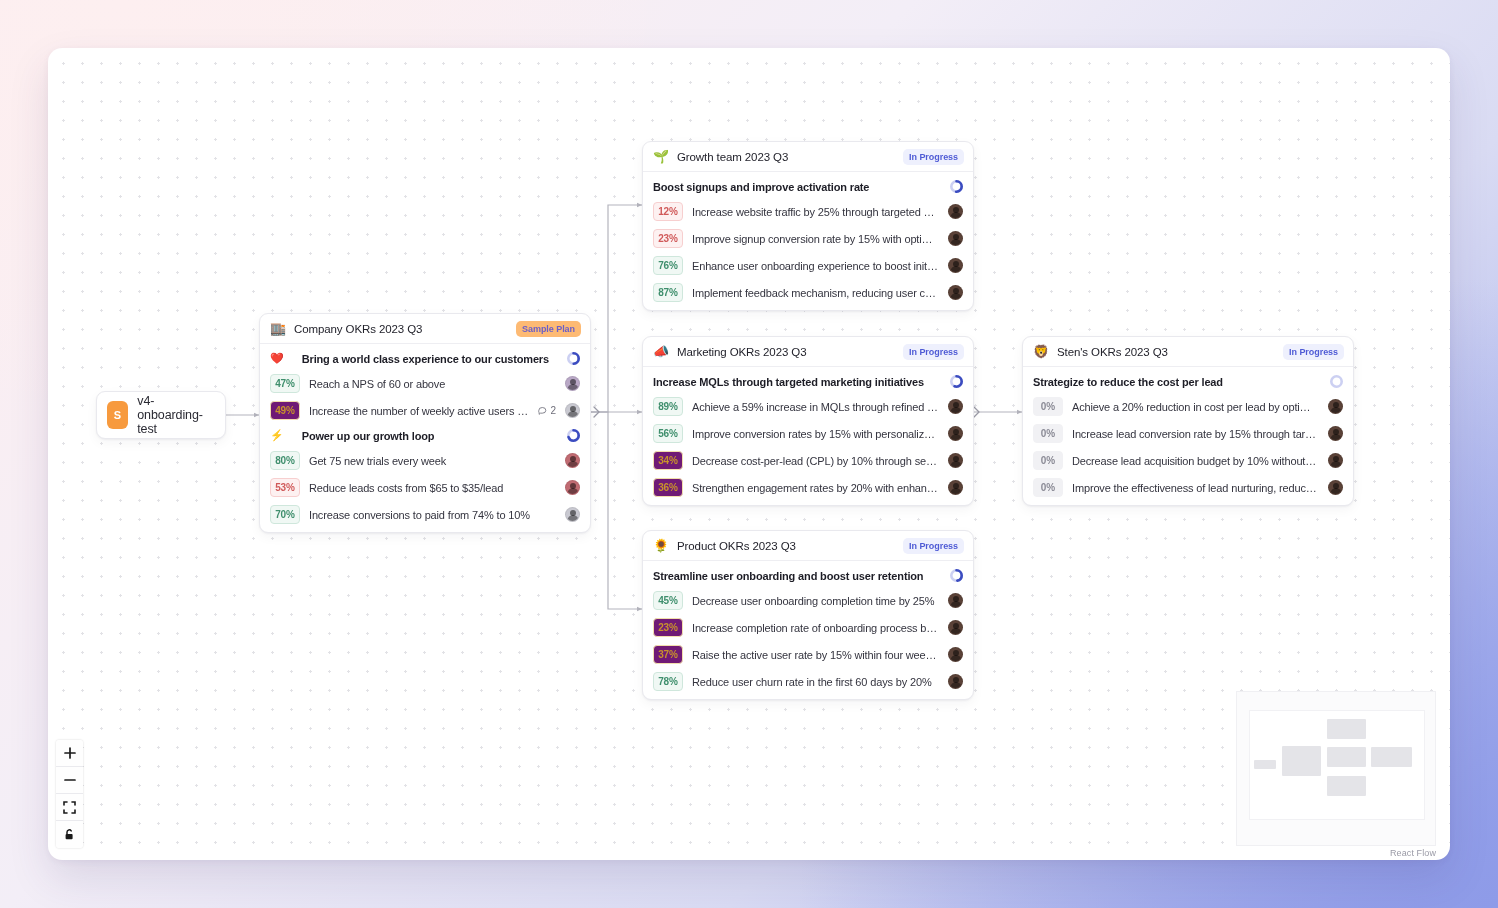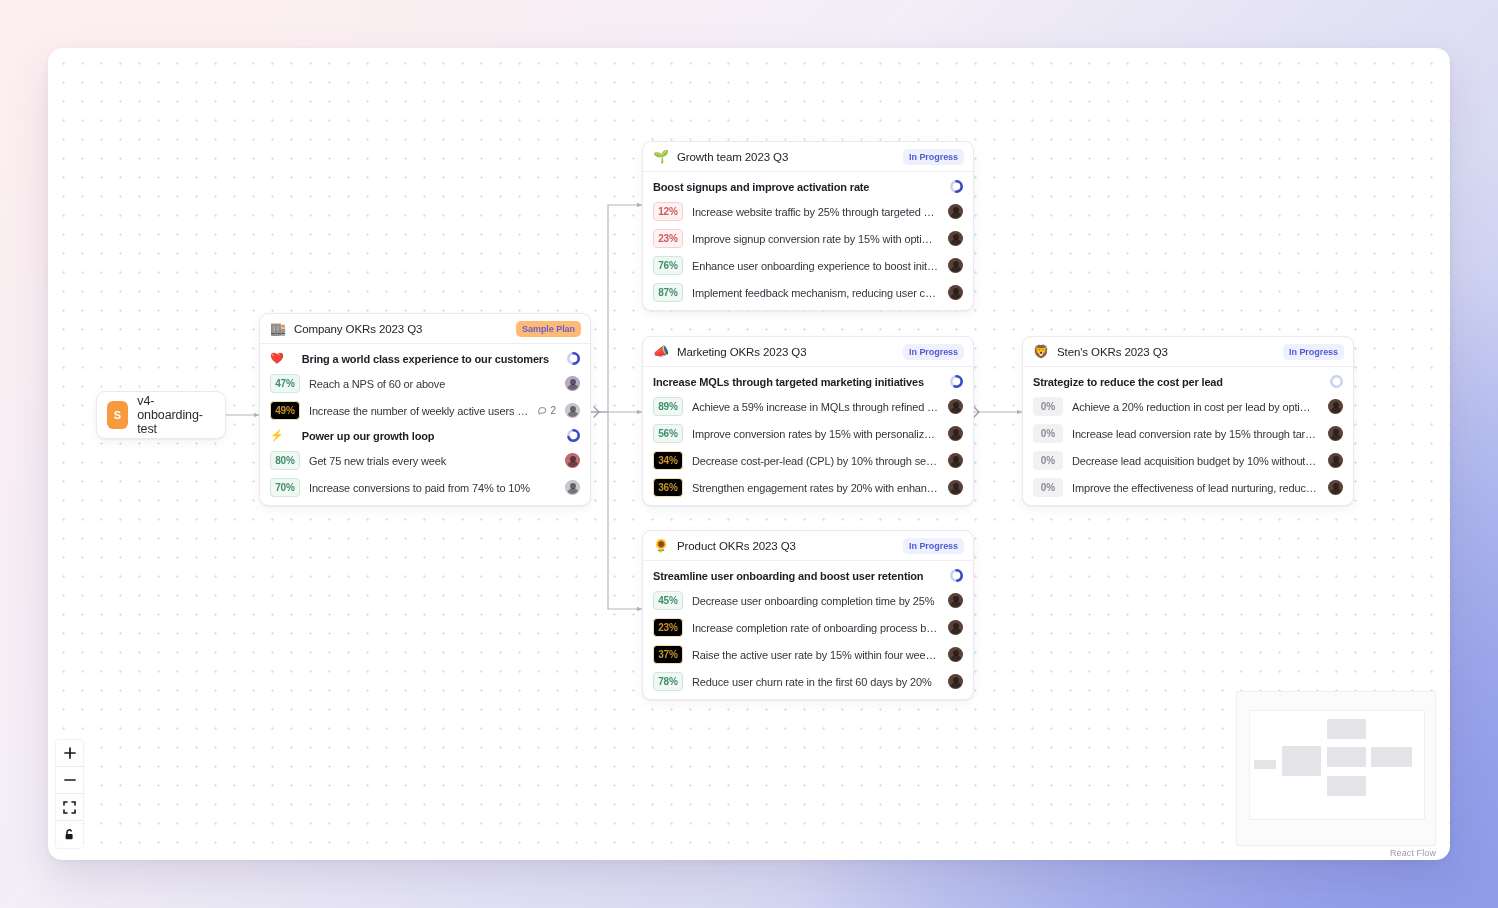--- a/index.html
+++ b/index.html
@@ -91,21 +91,21 @@
     display: flex; align-items: center; gap: 9px;
     padding: 4px 10px;
   }
   .pct {
     min-width: 30px; text-align: center;
     font-size: 10px; font-weight: 700; padding: 3px 4px;
     border-radius: 4px; border: 1px solid; letter-spacing: -.1px;
   }
   .pct.green { background:#f0f8f4; border-color:#cfe7dc; color:#3f8f6d; }
   .pct.red   { background:#fdf1f1; border-color:#f7cfcf; color:#d05a5a; }
-  .pct.amber { background:#000000; border-color:#f2dfad; color:#c8922c; }
+  .pct.amber { background:#701a75; border-color:#f2dfad; color:#c8922c; }
   .pct.gray  { background:#f1f1f4; border-color:#f1f1f4; color:#8b8b96; }
 
   .kr .txt {
     font-size: 11px; color: #34343f; flex: 1; letter-spacing: -.15px;
     white-space: nowrap; overflow: hidden; text-overflow: ellipsis;
   }
   .kr .comments {
     display: flex; align-items: center; gap: 2px;
     font-size: 10px; color: #6e6e7a;
   }
@@ -271,20 +271,25 @@
           <span class="emoji">⚡</span>
           <span class="txt">Power up our growth loop</span>
           <svg class="ring" viewBox="0 0 13 13">
             <circle cx="6.5" cy="6.5" r="5.2" fill="none" stroke="#ccd0f2" stroke-width="2.6"></circle>
             <circle cx="6.5" cy="6.5" r="5.2" fill="none" stroke="#3b4cc0" stroke-width="2.6" stroke-dasharray="22.22 32.67" stroke-linecap="round" transform="rotate(-90 6.5 6.5)"></circle>
           </svg>
         </div>
         <div class="kr">
           <span class="pct green">80%</span>
           <span class="txt">Get 75 new trials every week</span>
+          <span class="avatar av-rose"></span>
+        </div>
+        <div class="kr">
+          <span class="pct red">53%</span>
+          <span class="txt">Reduce leads costs from $65 to $35/lead</span>
           <span class="avatar av-rose"></span>
         </div>
         <div class="kr">
           <span class="pct green">70%</span>
           <span class="txt">Increase conversions to paid from 74% to 10%</span>
           <span class="avatar av-gray"></span>
         </div>
       </div>
     </div>
   <div class="node card" id="card-marketing" style="left:594px; top:288px;">

